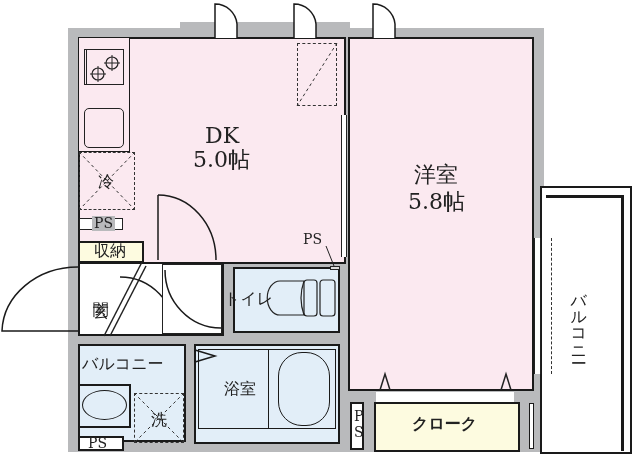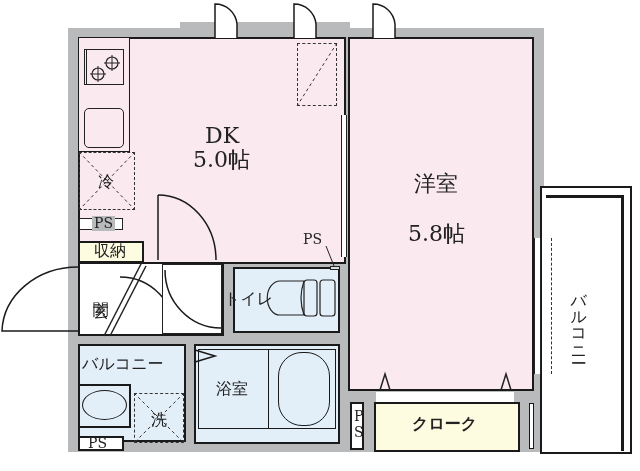--- a/index.html
+++ b/index.html
@@ -58,22 +58,22 @@
 </svg>
 <div class="label lg" style="left:205px;top:124px;">DK</div>
 <div class="label lg" style="left:193px;top:148px;">5.0帖</div>
 
 <svg style="left:158px;top:195px;" width="60" height="70">
   <path d="M0 0 A58 65 0 0 1 58 65" fill="none" stroke="#1a1a1a" stroke-width="1.5"></path>
   <line x1="0" y1="0" x2="0" y2="65" stroke="#1a1a1a" stroke-width="1.5"></line>
 </svg>
 
 <div class="room pink" style="left:348px;top:37px;width:186px;height:354px;"></div>
-<div class="label lg" style="left:414px;top:172px;">洋室</div>
-<div class="label lg" style="left:408px;top:222px;">5.8帖</div>
+<div class="label lg" style="left:414px;top:163px;">洋室</div>
+<div class="label lg" style="left:408px;top:190px;">5.8帖</div>
 
 <div class="abs" style="left:341px;top:115px;width:6px;height:142px;border-left:1.5px solid #222;border-right:1.5px solid #222;background:#fff;"></div>
 
 <div class="abs" style="left:534px;top:238px;width:7px;height:136px;border-left:1px solid #222;border-right:1px solid #222;background:#fff;"></div>
 
 <svg style="left:376px;top:372px;" width="140" height="20">
   <path d="M4 18 L9 2 L14 18" fill="none" stroke="#222" stroke-width="1.5"></path>
   <path d="M125 18 L130 2 L135 18" fill="none" stroke="#222" stroke-width="1.5"></path>
 </svg>
 
@@ -137,21 +137,21 @@
 <div class="abs white" style="left:78px;top:436px;width:46px;height:15px;border:2px solid #1a1a1a;"></div>
 <div class="label sm" style="left:88px;top:436px;">PS</div>
 
 <div class="room blue" style="left:194px;top:344px;width:146px;height:100px;"></div>
 <div class="abs" style="left:198px;top:349px;width:138px;height:80px;border:1.5px solid #1a1a1a;"></div>
 <div class="abs" style="left:268px;top:349px;width:0;height:80px;border-left:1.5px solid #1a1a1a;"></div>
 <div class="abs" style="left:278px;top:352px;width:52px;height:74px;border:1.5px solid #1a1a1a;border-radius:24px;"></div>
 <svg style="left:195px;top:348px;" width="24" height="16">
   <path d="M0 2 L20 8 L0 14" fill="none" stroke="#1a1a1a" stroke-width="1.5"></path>
 </svg>
-<div class="label md" style="left:216px;top:381px;">浴室</div>
+<div class="label md" style="left:224px;top:381px;">浴室</div>
 
 <div class="abs white" style="left:350px;top:402px;width:14px;height:48px;border:2px solid #1a1a1a;"></div>
 <div class="label sm vert" style="left:351px;top:408px;">PS</div>
 
 <div class="abs white" style="left:376px;top:392px;width:138px;height:10px;"></div>
 <div class="room cream" style="left:374px;top:402px;width:146px;height:50px;"></div>
 <div class="label md" style="left:412px;top:416px;font-weight:bold;">クローク</div>
 <div class="abs white" style="left:529px;top:403px;width:5px;height:46px;border:1.5px solid #1a1a1a;"></div>
 
 </body></html>

